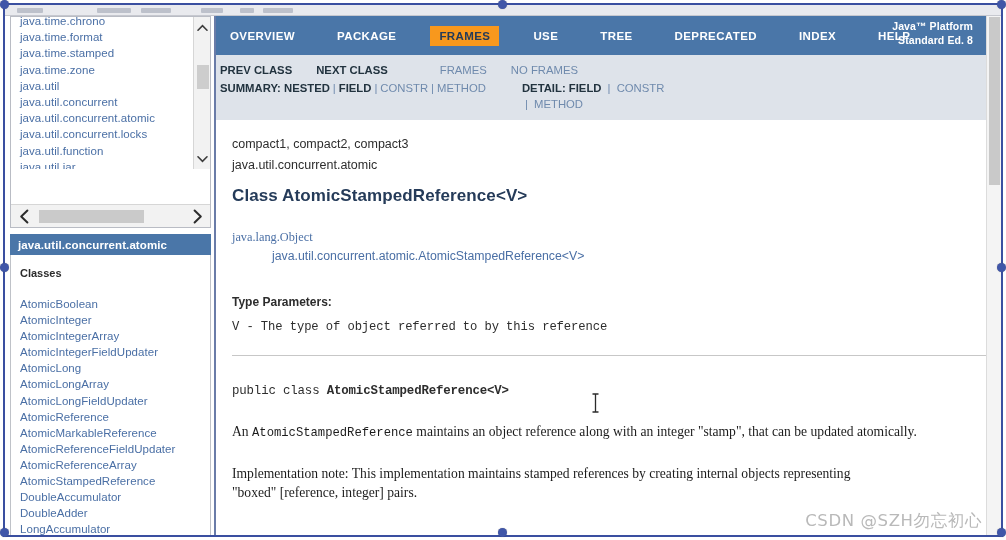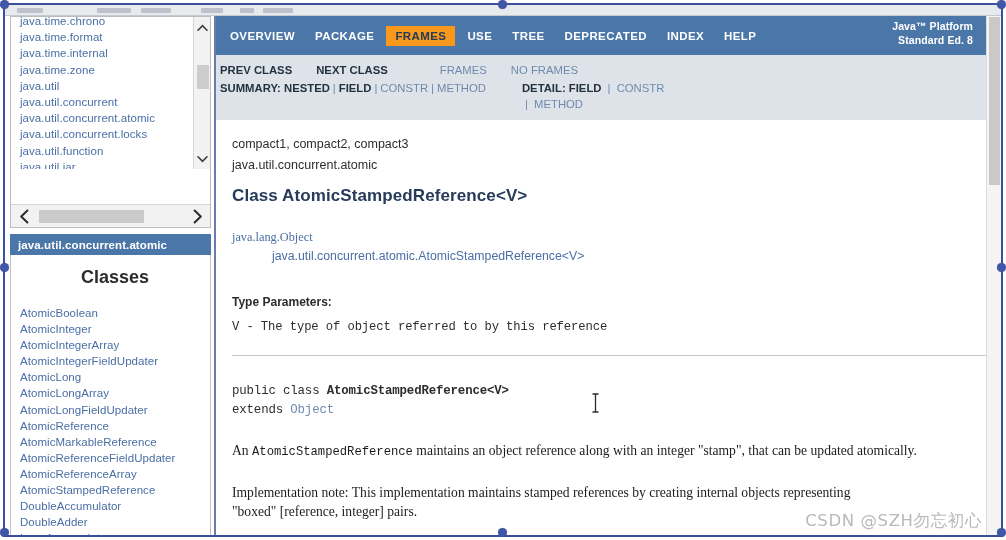--- a/index.html
+++ b/index.html
@@ -146,25 +146,24 @@
   .class-panel {
     margin: 0 3px;
     height: 314px;
     background: #ffffff;
     border: 1px solid #bfc2c8;
     border-top: none;
     padding: 12px 0 0 9px;
     overflow: hidden;
   }
   .class-heading {
-    font-size: 18px;
+    font-size: 11px;
     font-weight: bold;
     color: #2b2b2b;
     margin-bottom: 17px;
-    text-align: center;
   }
   .class-item {
     font-size: 11.5px;
     line-height: 16.1px;
     color: #4a6fa5;
     white-space: nowrap;
     letter-spacing: .05px;
   }
 
   
@@ -178,21 +177,21 @@
   }
 
   .topnav {
     position: relative;
     height: 39px;
     background: #4a76a8;
     display: flex;
     align-items: center;
     padding-left: 4px;
   }
-  .topnav-list { display: flex; align-items: center; }
+  .topnav-list { display: flex; align-items: center; gap: 22px; }
   .topnav-item {
     color: #ffffff;
     font-size: 11.5px;
     font-weight: bold;
     letter-spacing: .4px;
     padding: 3px 8px;
     margin: 0 2px;
     white-space: nowrap;
   }
   .topnav-item.active {
@@ -364,21 +363,21 @@
     <div class="tb-ghost" style="left:235px; width:14px;"></div>
     <div class="tb-ghost" style="left:258px; width:30px;"></div>
   </div>
 
   <div class="left-frame">
 
     <div class="pkg-panel">
       <div class="pkg-scrollwrap">
         <div class="pkg-item clip-top">java.time.chrono</div>
         <div class="pkg-item">java.time.format</div>
-        <div class="pkg-item">java.time.internal</div>
+        <div class="pkg-item">java.time.stamped</div>
         <div class="pkg-item">java.time.zone</div>
         <div class="pkg-item">java.util</div>
         <div class="pkg-item">java.util.concurrent</div>
         <div class="pkg-item">java.util.concurrent.atomic</div>
         <div class="pkg-item">java.util.concurrent.locks</div>
         <div class="pkg-item">java.util.function</div>
         <div class="pkg-item">java.util.jar</div>
       </div>
 
       <div class="pkg-vsb">
@@ -494,21 +493,20 @@
         <div class="inherit-l2">java.util.concurrent.atomic.AtomicStampedReference&lt;V&gt;</div>
       </div>
 
       <div class="section-label">Type Parameters:</div>
       <div class="typeparam">V - The type of object referred to by this reference</div>
 
       <div class="rule"></div>
 
       <div class="decl">
         <div><span>public class </span><b>AtomicStampedReference&lt;V&gt;</b></div>
-        <div><span>extends </span><span class="link">Object</span></div>
       </div>
 
       <div class="para"><span>An </span><span class="code">AtomicStampedReference</span><span> maintains an object reference along with an integer "stamp", that can be updated atomically.</span></div>
 
       <div class="para">
         <div>Implementation note: This implementation maintains stamped references by creating internal objects representing</div>
         <div>"boxed" [reference, integer] pairs.</div>
       </div>
 
     </div>

